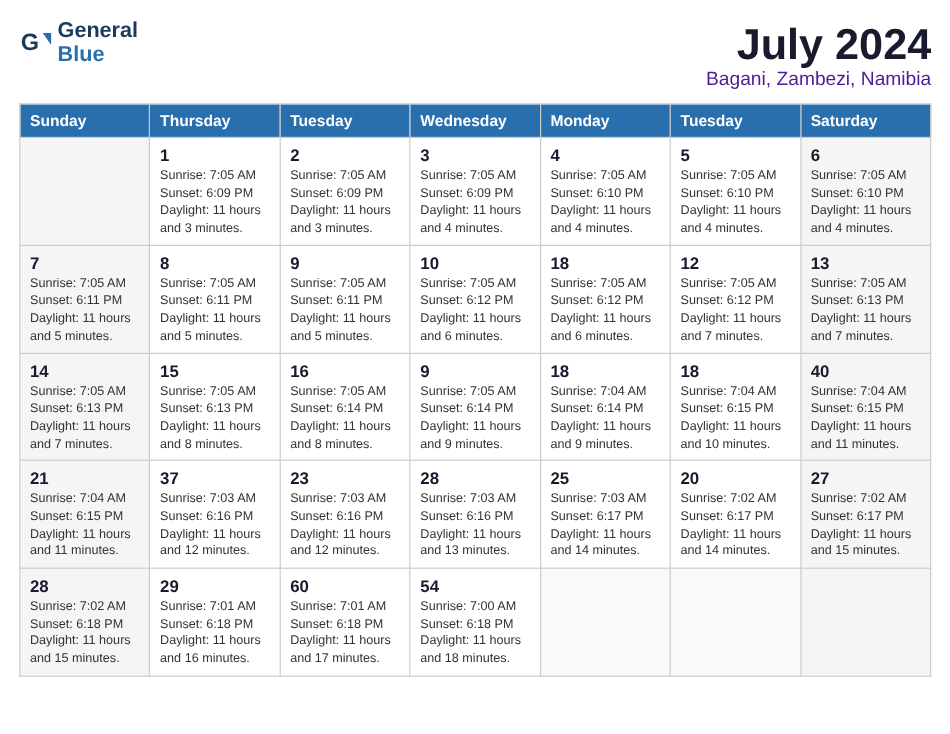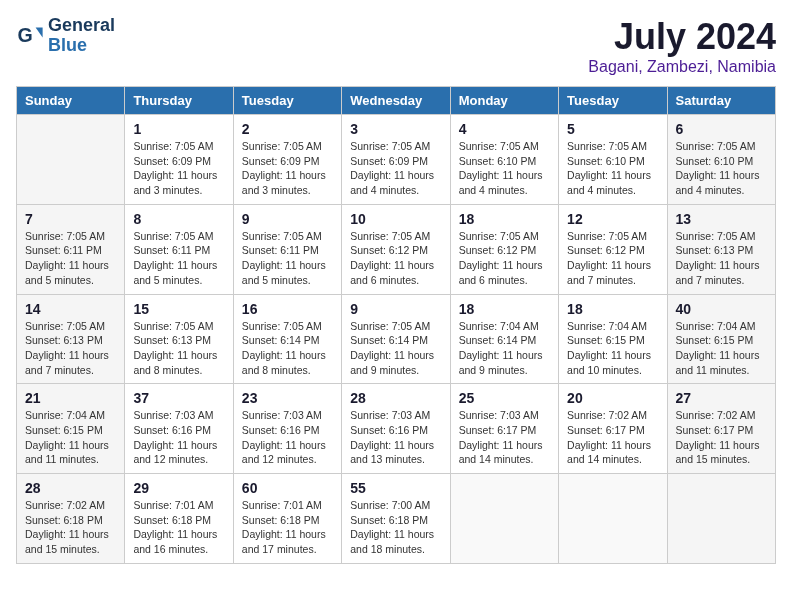--- a/index.html
+++ b/index.html
@@ -248,21 +248,21 @@
         </td>
         <td>
           <span class="day-number">29</span>
           <div class="day-info">Sunrise: 7:01 AM<br>Sunset: 6:18 PM<br>Daylight: 11 hours<br>and 16 minutes.</div>
         </td>
         <td>
           <span class="day-number">60</span>
           <div class="day-info">Sunrise: 7:01 AM<br>Sunset: 6:18 PM<br>Daylight: 11 hours<br>and 17 minutes.</div>
         </td>
         <td>
-          <span class="day-number">55</span>
+          <span class="day-number">54</span>
           <div class="day-info">Sunrise: 7:00 AM<br>Sunset: 6:18 PM<br>Daylight: 11 hours<br>and 18 minutes.</div>
         </td>
         <td class="empty-cell"></td>
         <td class="empty-cell"></td>
         <td class="empty-cell"></td>
       </tr>
     </tbody>
 </table>
 
 </body></html>

